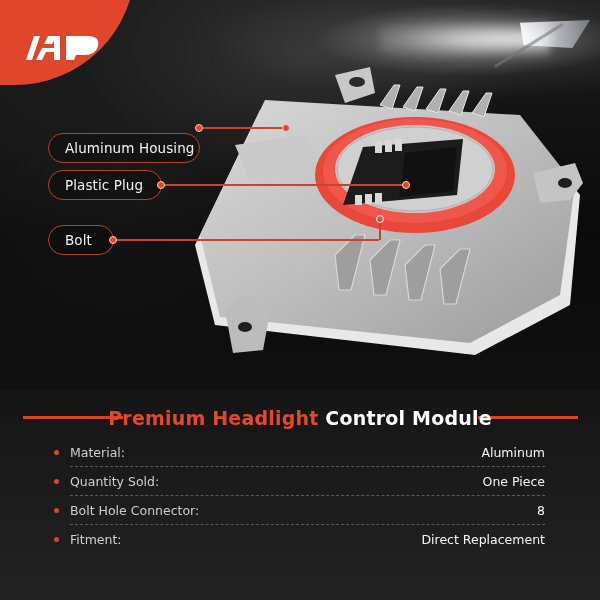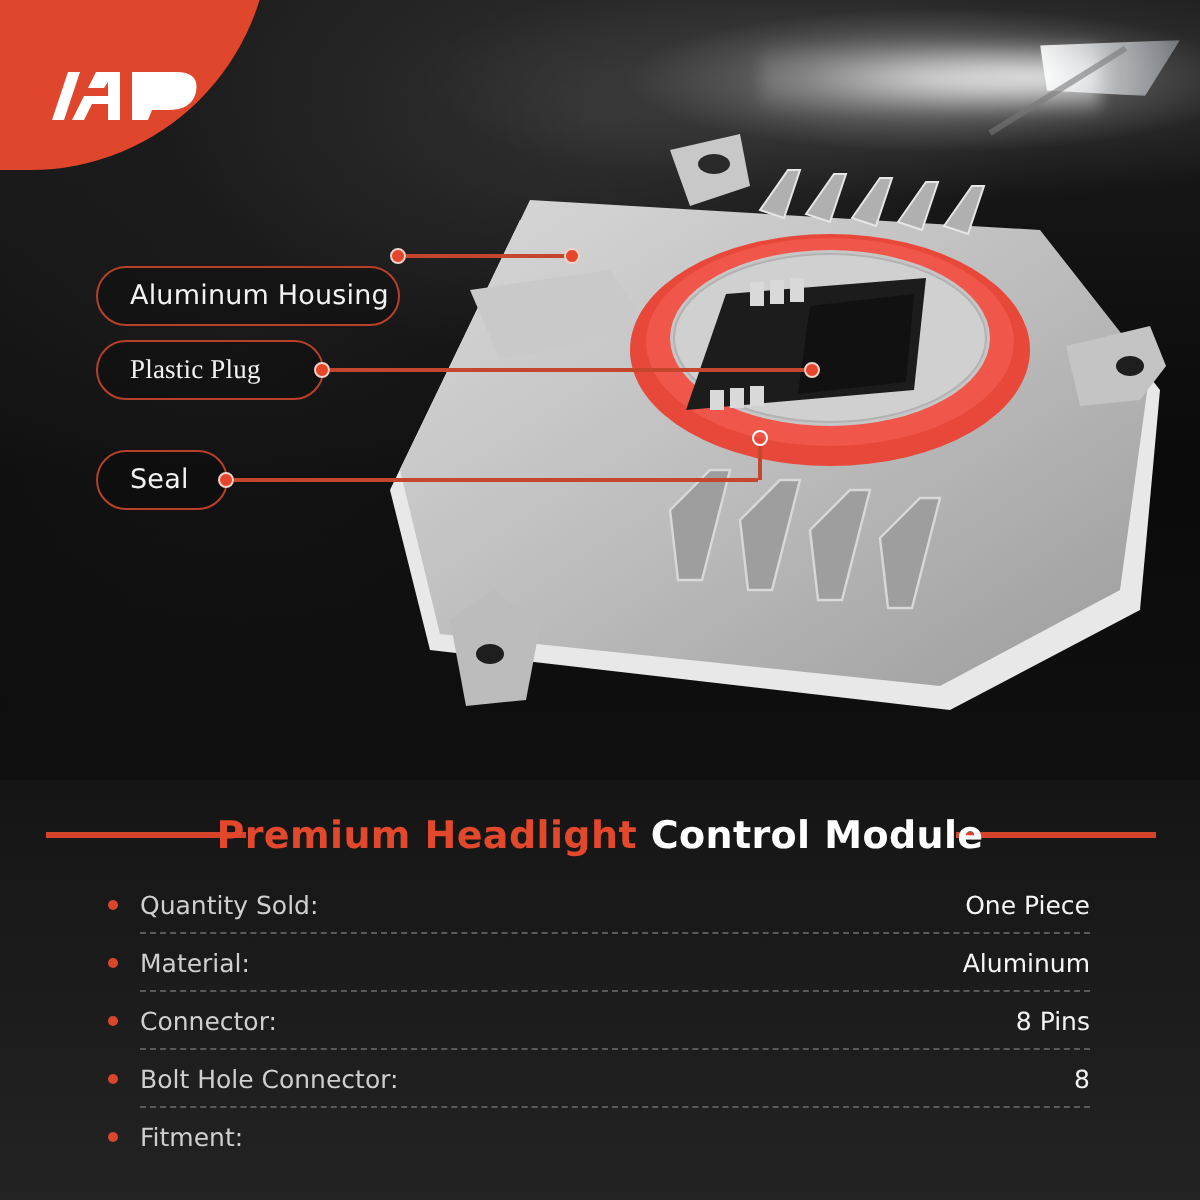--- a/index.html
+++ b/index.html
@@ -168,29 +168,29 @@
     <rect x="16" y="11" width="12" height="4" fill="#e0462b"></rect>
   </svg>
 
   <div class="callout" style="left:48px; top:113px; width:152px;margin-top:20px;">
     <span>Aluminum Housing</span>
   </div>
   <div class="dot" style="left:195px; top:124px;"></div>
   <div class="leader" style="left:203px; top:127px; width:82px;"></div>
   <div class="dot" style="left:282px; top:124px;"></div>
 
-  <div class="callout" style="left:48px; top:170px; width:114px;font-family:Liberation Serif, serif;">
+  <div class="callout" style="left:48px; top:170px; width:114px;">
     <span>Plastic Plug</span>
   </div>
   <div class="dot" style="left:157px; top:181px;"></div>
   <div class="leader" style="left:165px; top:184px; width:240px;"></div>
   <div class="dot" style="left:402px; top:181px;"></div>
 
   <div class="callout" style="left:48px; top:225px; width:66px;">
-    <span>Seal</span>
+    <span>Bolt</span>
   </div>
   <div class="dot" style="left:109px; top:236px;"></div>
   <div class="leader" style="left:117px; top:239px; width:262px;"></div>
   <div class="leader" style="left:379px; top:222px; width:1.5px; height:18px;"></div>
   <div class="dot ring" style="left:376px; top:215px;"></div>
 </div>
 
 <div class="bottom"></div>
 
 <div class="title-line" style="left:23px; width:100px;"></div>
@@ -198,35 +198,31 @@
 <div class="title-row">
   <div class="title">
     <span class="accent">Premium Headlight</span>
     <span class="rest">Control Module</span>
   </div>
 </div>
 
 <div class="specs">
   <div class="spec-row">
     <span class="bullet"></span>
+    <span class="spec-label">Material:</span>
+    <span class="spec-value">Aluminum</span>
+  </div>
+  <div class="spec-row">
+    <span class="bullet"></span>
     <span class="spec-label">Quantity Sold:</span>
     <span class="spec-value">One Piece</span>
   </div>
   <div class="spec-row">
     <span class="bullet"></span>
-    <span class="spec-label">Material:</span>
-    <span class="spec-value">Aluminum</span>
-  </div>
-  <div class="spec-row">
-    <span class="bullet"></span>
-    <span class="spec-label">Connector:</span>
-    <span class="spec-value">8 Pins</span>
-  </div>
-  <div class="spec-row">
-    <span class="bullet"></span>
     <span class="spec-label">Bolt Hole Connector:</span>
     <span class="spec-value">8</span>
   </div>
   <div class="spec-row">
     <span class="bullet"></span>
     <span class="spec-label">Fitment:</span>
+    <span class="spec-value">Direct Replacement</span>
   </div>
 </div>
 
 </body></html>

